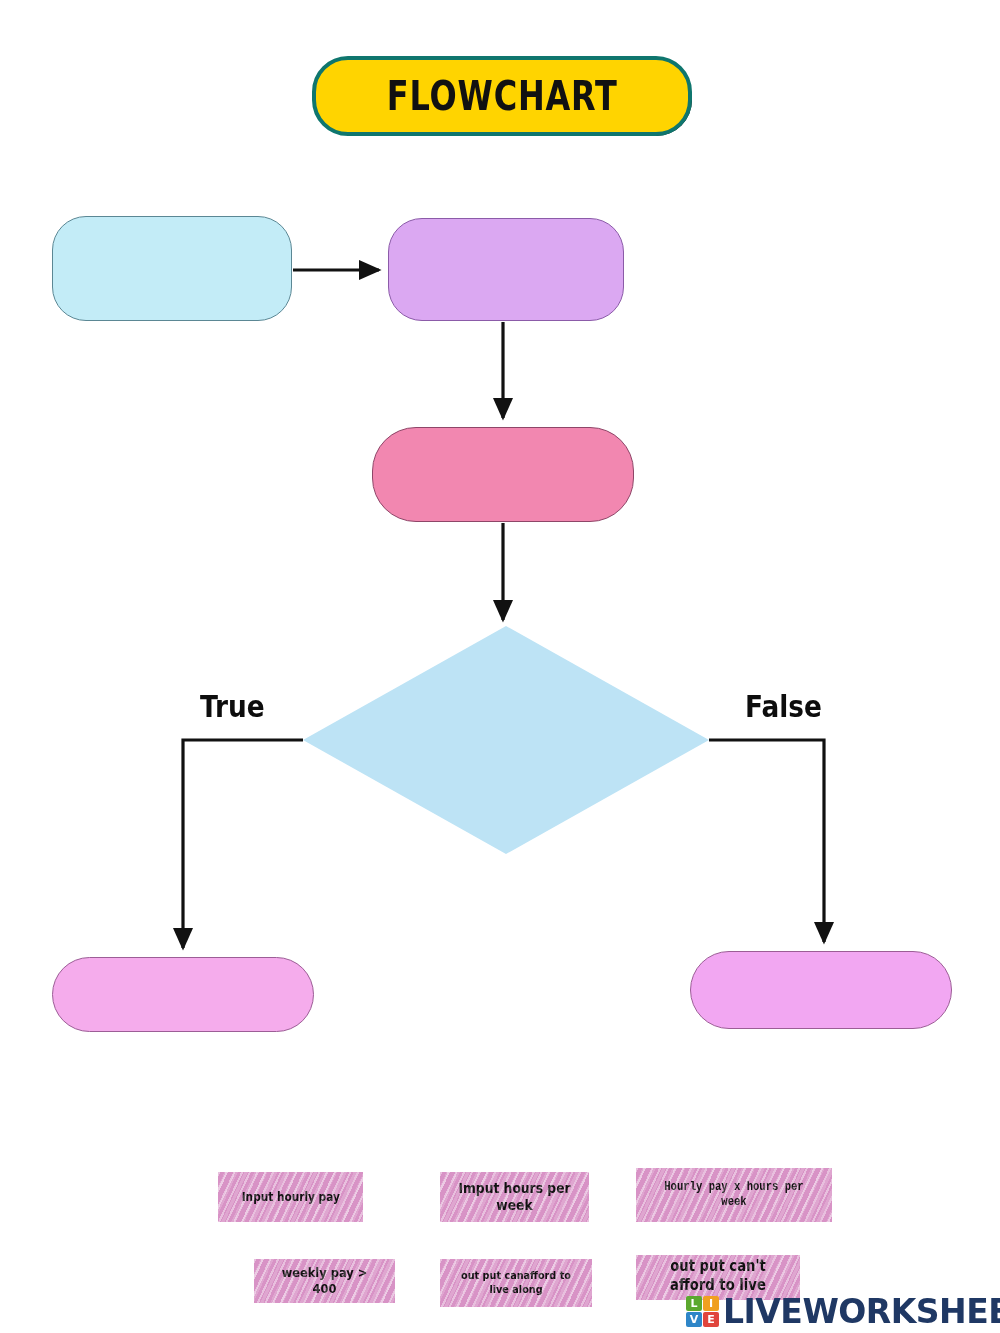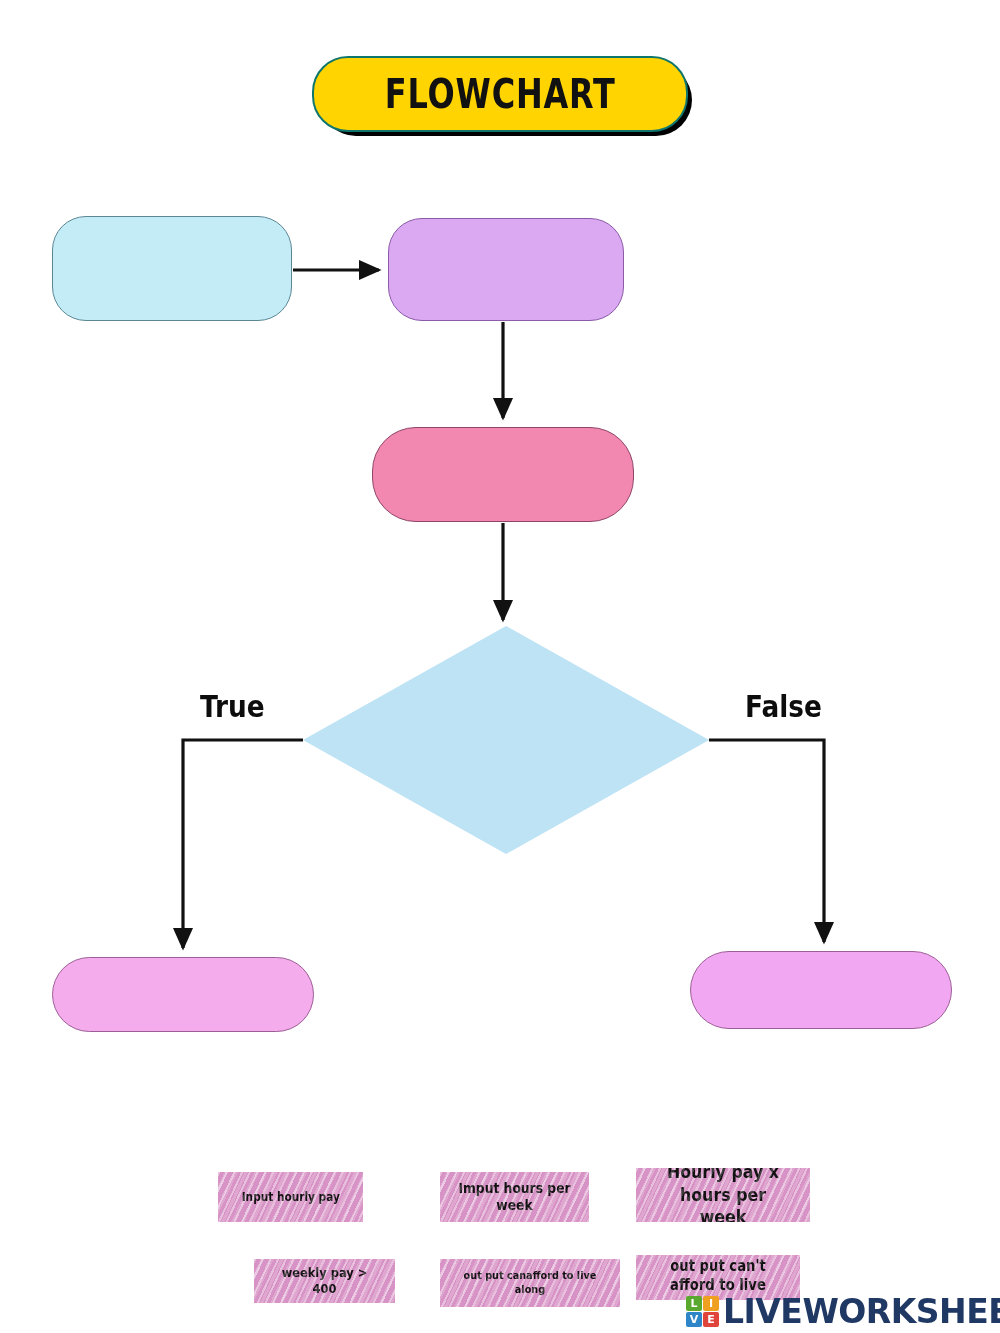--- a/index.html
+++ b/index.html
@@ -28,21 +28,21 @@
     background: #000000;
     border-radius: 36px;
   }
   .title-banner {
     position: absolute;
     left: 312px;
     top: 56px;
     width: 372px;
     height: 72px;
     background: #FFD400;
-    border: 2px solid #0f766e;
+    border: 4px solid #0f766e;
     border-radius: 36px;
     display: flex;
     align-items: center;
     justify-content: center;
   }
   .title-text {
     font-family: "DejaVu Sans", sans-serif;
     font-weight: bold;
     font-size: 40px;
     letter-spacing: 1px;
@@ -145,23 +145,23 @@
     -webkit-mask-image:
       repeating-linear-gradient(115deg,
         #000 0px, #000 6px, rgba(0,0,0,0.82) 6px, rgba(0,0,0,0.82) 9px);
     mask-image:
       repeating-linear-gradient(115deg,
         #000 0px, #000 6px, rgba(0,0,0,0.82) 6px, rgba(0,0,0,0.82) 9px);
   }
 
   .tile-1 { left: 218px; top: 1172px; width: 145px; height: 50px; font-size: 12px; }
   .tile-2 { left: 440px; top: 1172px; width: 149px; height: 50px; font-size: 14px; }
-  .tile-3 { left: 636px; top: 1168px; width: 174px; height: 54px; font-size: 18px; }
+  .tile-3 { left: 636px; top: 1168px; width: 196px; height: 54px; font-size: 12px; font-family: Liberation Mono, monospace; }
   .tile-4 { left: 226px; top: 1259px; width: 141px; height: 44px; font-size: 13px; margin-left: 28px; }
-  .tile-5 { left: 440px; top: 1259px; width: 180px; height: 48px; font-size: 11px; }
+  .tile-5 { left: 440px; top: 1259px; width: 152px; height: 48px; font-size: 11px; }
   .tile-6 {
     left: 636px; top: 1255px; width: 164px; height: 45px;
     font-size: 15px;
     align-items: flex-start;
     padding-top: 2px;
     overflow: visible;
   }
 
   
   .watermark {

